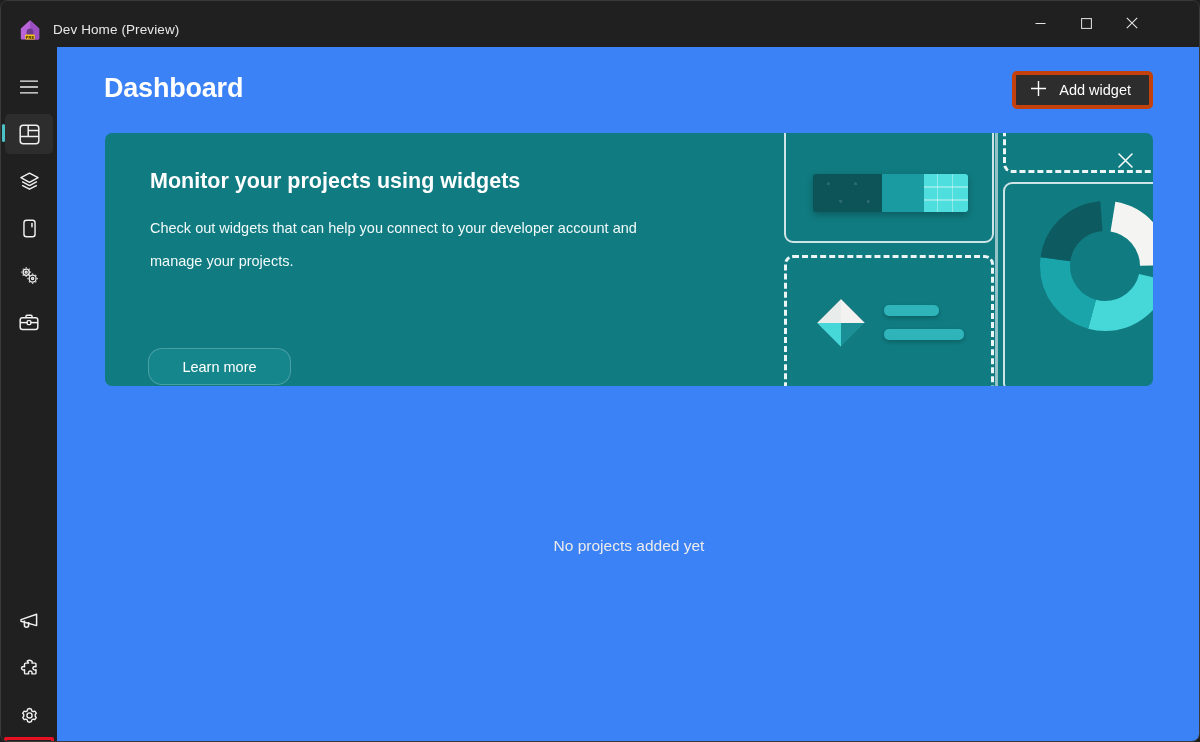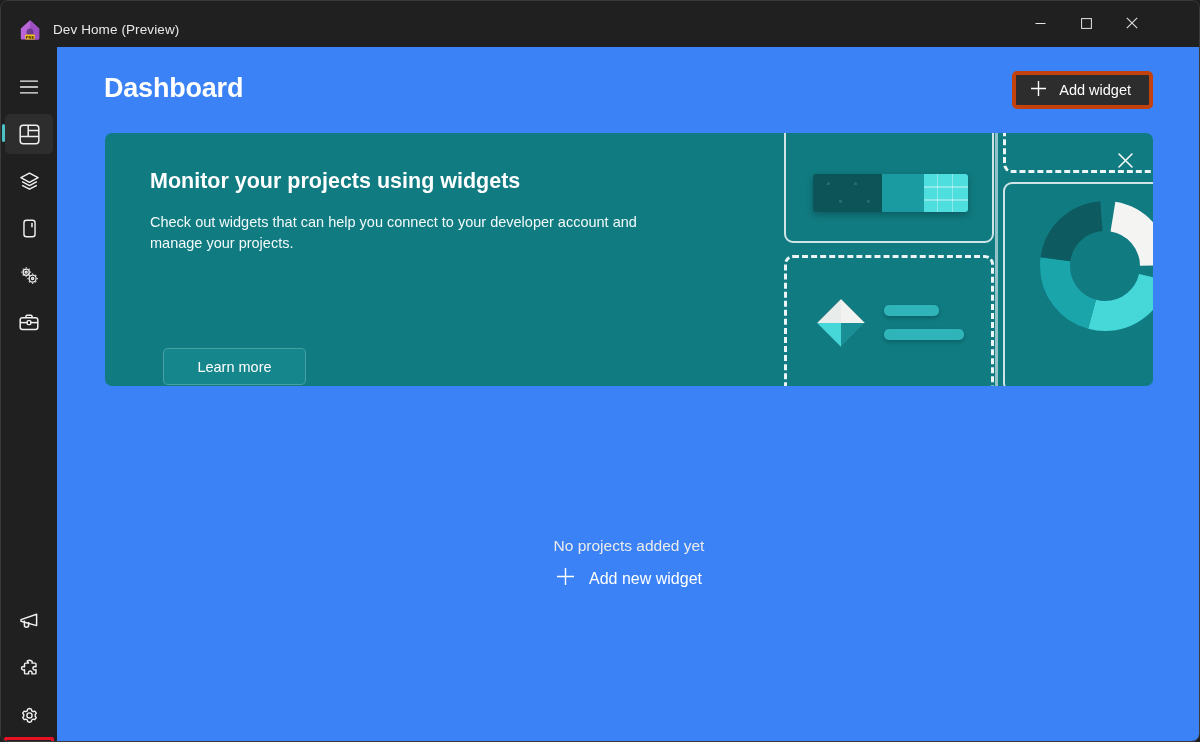--- a/index.html
+++ b/index.html
@@ -111,28 +111,28 @@
     border-radius: 7px;
     overflow: hidden;
   }
   #banner-title {
     position: absolute; left: 45px; top: 36px;
     font-size: 21.5px; font-weight: bold; color: #ffffff;
   }
   #banner-desc {
     position: absolute; left: 45px; top: 79px;
     width: 540px;
-    font-size: 14.5px; line-height: 21px; color: #f2fafa;
+    font-size: 14.5px; line-height: 33px; color: #f2fafa;
   }
   #learn-more-button {
-    position: absolute; left: 58px; top: 215px;
+    position: absolute; left: 43px; top: 215px;
     width: 143px; height: 37px;
     background: #15868c;
     border: 1px solid rgba(255,255,255,.22);
-    border-radius: 5px;
+    border-radius: 14px;
     display: flex; align-items: center; justify-content: center;
     color: #ffffff; font-size: 14.5px;
   }
   #banner-close {
     position: absolute; right: 12px; top: 11px;
     width: 32px; height: 32px;
     display: flex; align-items: center; justify-content: center;
     color: #ffffff; border-radius: 4px;
   }
 
@@ -380,24 +380,16 @@
 
       <div id="banner-close">
         <svg width="15" height="15" viewBox="0 0 15 15">
           <path d="M1 1 L14 14 M14 1 L1 14" stroke="#ffffff" stroke-width="1.5" stroke-linecap="round"></path>
         </svg>
       </div>
     </div>
 
     <div id="empty-state">
       <div id="empty-title">No projects added yet</div>
-      <div id="add-new-widget-link">
-        <span>
-          <svg width="19" height="19" viewBox="0 0 19 19">
-              <path d="M9.5 1 V18 M1 9.5 H18" stroke="#ffffff" stroke-width="1.4"></path>
-            </svg>
-        </span>
-        <span>Add new widget</span>
-      </div>
     </div>
 
   </div>
 </div>
 
 </body></html>

